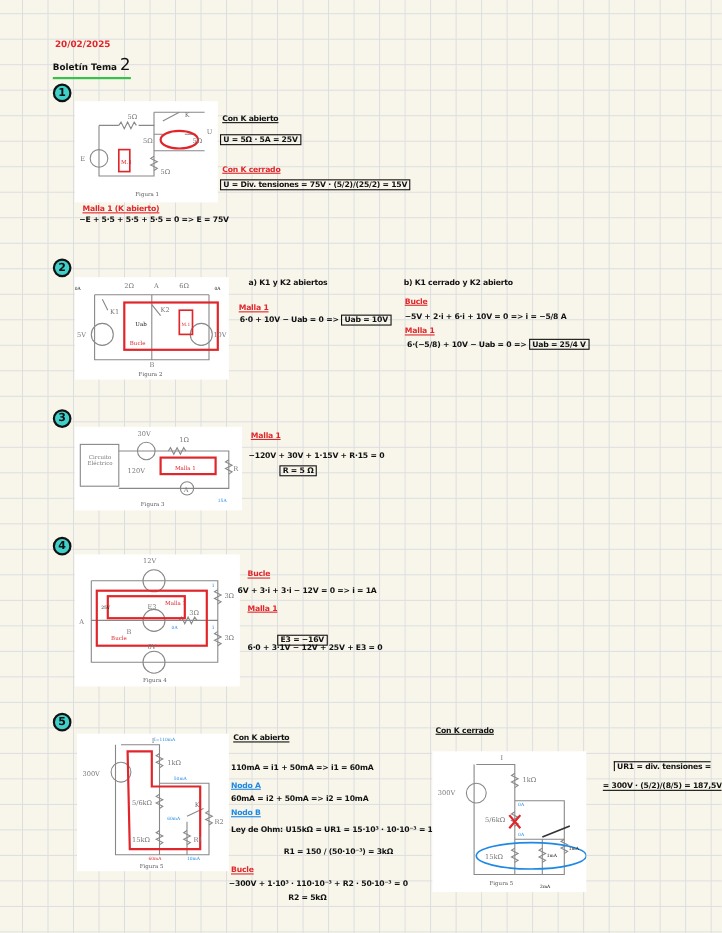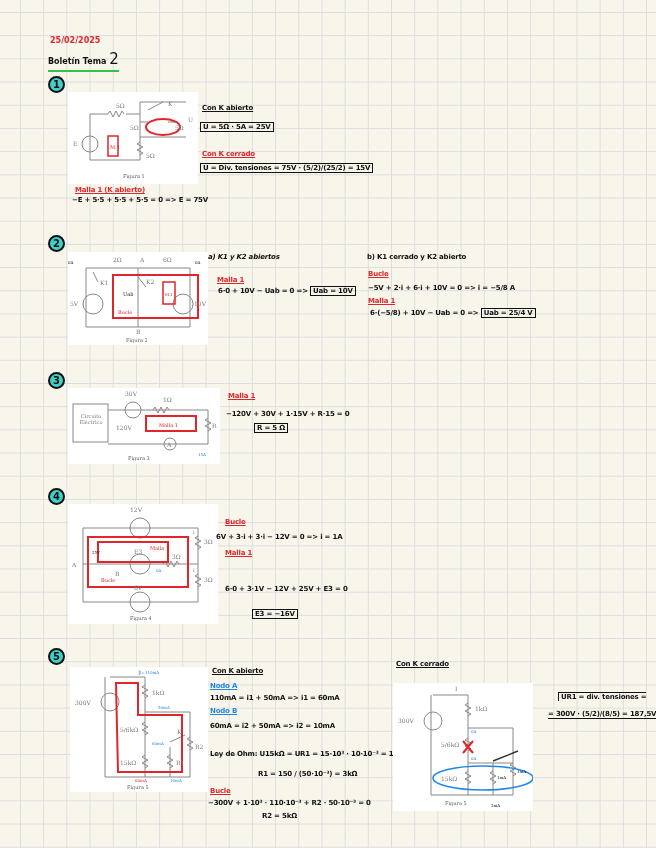--- a/index.html
+++ b/index.html
@@ -9,41 +9,41 @@
     background-image:
       linear-gradient(to right, #dcdde0 1px, transparent 1px),
       linear-gradient(to bottom, #dcdde0 1px, transparent 1px);
     background-size:23.2px 23.2px;
     background-position:20px 12px;
     font-family:"Liberation Sans", sans-serif;
   }
   .abs{position:absolute;}
   .hand{font-family:"DejaVu Sans", sans-serif;font-weight:bold;color:#111;font-size:7px;letter-spacing:-0.2px;white-space:nowrap;}
   .red{color:#e0262b;}
-  .blue{color:#1e88e5;}
+  .blue{color:#1e88e5;margin-top:28px;}
   .ul{text-decoration:underline;}
   .num{
     position:absolute;width:17px;height:17px;border-radius:50%;
     background:#3fd0c9;border:2px solid #111;box-sizing:border-box;
     font-family:"DejaVu Sans", sans-serif;font-weight:bold;font-size:10px;
     color:#111;text-align:center;line-height:13px;
   }
   .fig{position:absolute;background:#fff;}
   .fig svg{display:block;width:100%;height:100%;}
   .cap{font-family:"DejaVu Serif", serif;font-size:5px;fill:#555;}
   .lbl{font-family:"DejaVu Serif", serif;font-size:6px;fill:#777;}
   .box{border:1.5px solid #111;padding:0 2px;}
   .date{font-family:"DejaVu Sans", sans-serif;font-weight:bold;color:#e0262b;font-size:8px;}
   .title{font-family:"DejaVu Sans", sans-serif;font-weight:bold;color:#111;font-size:8px;border-bottom:2px solid #36c24a;padding-bottom:2px;}
   .title b{font-size:15px;font-weight:normal;}
 </style>
 </head>
 <body>
 
-<div class="abs date" style="left:50px;top:36px;">25/02/2025</div>
+<div class="abs date" style="left:50px;top:36px;">20/02/2025</div>
 <div class="abs title" style="left:48px;top:50px;">
   <span>Boletín Tema</span>
   <b>2</b>
 </div>
 
 <div class="num" style="left:48px;top:76px;">1</div>
 <div class="fig" style="left:68px;top:92px;width:130px;height:92px;">
   <svg viewBox="0 0 130 92">
     <g stroke="#888" stroke-width="1" fill="none">
       <path d="M22 22 H40 M58 22 H72 V68 H22 V22"></path>
@@ -93,21 +93,21 @@
     <text x="126" y="54" class="lbl">10V</text>
     <text x="68" y="82" class="lbl">B</text>
     <text x="55" y="44" class="lbl" style="fill:#111;font-size:5px">Uab</text>
     <text x="50" y="62" class="lbl" style="fill:#e0262b;font-size:5px">Bucle</text>
     <text x="97" y="44" class="lbl" style="fill:#e0262b;font-size:4px">M.1</text>
     <text x="0" y="12" class="lbl" style="fill:#111;font-size:4px">0A</text>
     <text x="127" y="12" class="lbl" style="fill:#111;font-size:4px">0A</text>
     <text x="58" y="90" class="cap">Figura 2</text>
   </svg>
 </div>
-<div class="abs hand" style="left:208px;top:253px;font-style:italic;">a) K1 y K2 abiertos</div>
+<div class="abs hand" style="left:226px;top:253px;">a) K1 y K2 abiertos</div>
 <div class="abs hand red ul" style="left:217px;top:276px;">Malla 1</div>
 <div class="abs hand" style="left:218px;top:287px;text-align:right;">
   <span>6·0 + 10V − Uab = 0 =&gt;</span>
   <span class="box">Uab = 10V</span>
 </div>
 <div class="abs hand" style="left:367px;top:253px;">b) K1 cerrado y K2 abierto</div>
 <div class="abs hand red ul" style="left:368px;top:270px;">Bucle</div>
 <div class="abs hand" style="left:368px;top:284px;">−5V + 2·i + 6·i + 10V = 0 =&gt; i = −5/8 A</div>
 <div class="abs hand red ul" style="left:368px;top:297px;">Malla 1</div>
 <div class="abs hand" style="left:370px;top:309px;">
@@ -169,21 +169,21 @@
     <text x="88" y="68" class="lbl" style="fill:#1e88e5;font-size:4px">0A</text>
     <text x="125" y="30" class="lbl" style="fill:#1e88e5;font-size:5px">i</text>
     <text x="125" y="68" class="lbl" style="fill:#1e88e5;font-size:5px">i</text>
     <text x="62" y="116" class="cap">Figura 4</text>
   </svg>
 </div>
 <div class="abs hand red ul" style="left:225px;top:518px;">Bucle</div>
 <div class="abs hand" style="left:216px;top:533px;">6V + 3·i + 3·i − 12V = 0 =&gt; i = 1A</div>
 <div class="abs hand red ul" style="left:225px;top:549px;">Malla 1</div>
 <div class="abs hand" style="left:225px;top:565px;margin-top:20px;">6·0 + 3·1V − 12V + 25V + E3 = 0</div>
-<div class="abs hand box" style="left:252px;top:609px;text-align:center;">E3 = −16V</div>
+<div class="abs hand box" style="left:252px;top:577px;text-align:center;">E3 = −16V</div>
 
 <div class="num" style="left:48px;top:648px;">5</div>
 <div class="fig" style="left:70px;top:667px;width:138px;height:125px;">
   <svg viewBox="0 0 138 125">
     <g stroke="#888" stroke-width="1" fill="none">
       <path d="M40 10 H75 V110 H35 V10 M75 45 H120 V110 H75 M100 80 V110"></path>
       <circle cx="40" cy="35" r="9"></circle>
       <path d="M75 18 l-3 2 l6 3 l-6 3 l6 3 l-3 2 M75 55 l-3 2 l6 3 l-6 3 l6 3 l-3 2 M75 88 l-3 2 l6 3 l-6 3 l6 3 l-3 2 M100 88 l-3 2 l6 3 l-6 3 l6 3 l-3 2 M120 70 l-3 2 l6 3 l-6 3 l6 3 l-3 2"></path>
       <path d="M100 75 L115 68"></path>
     </g>

